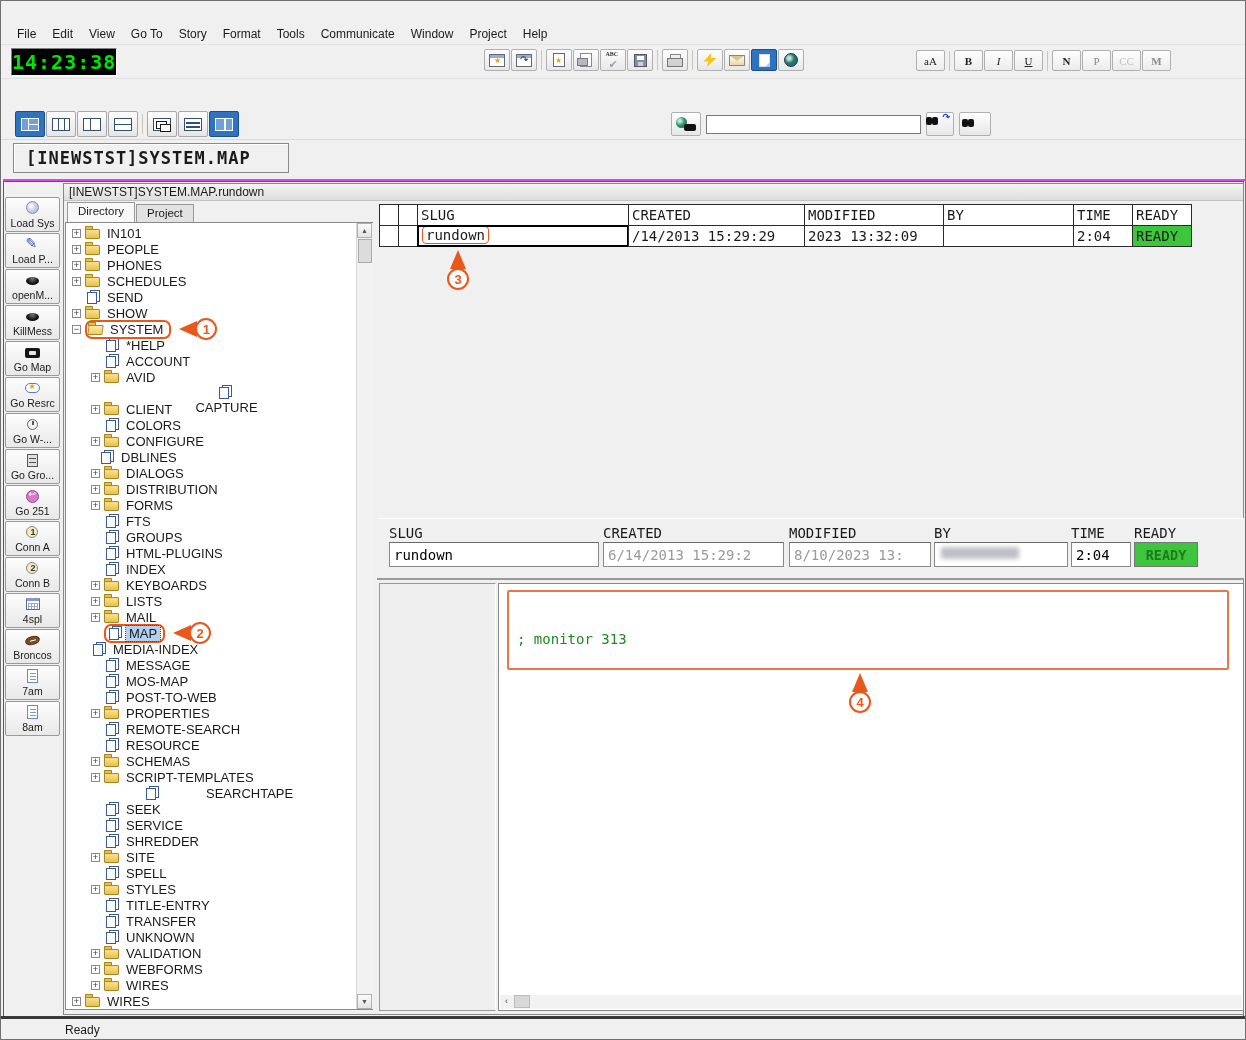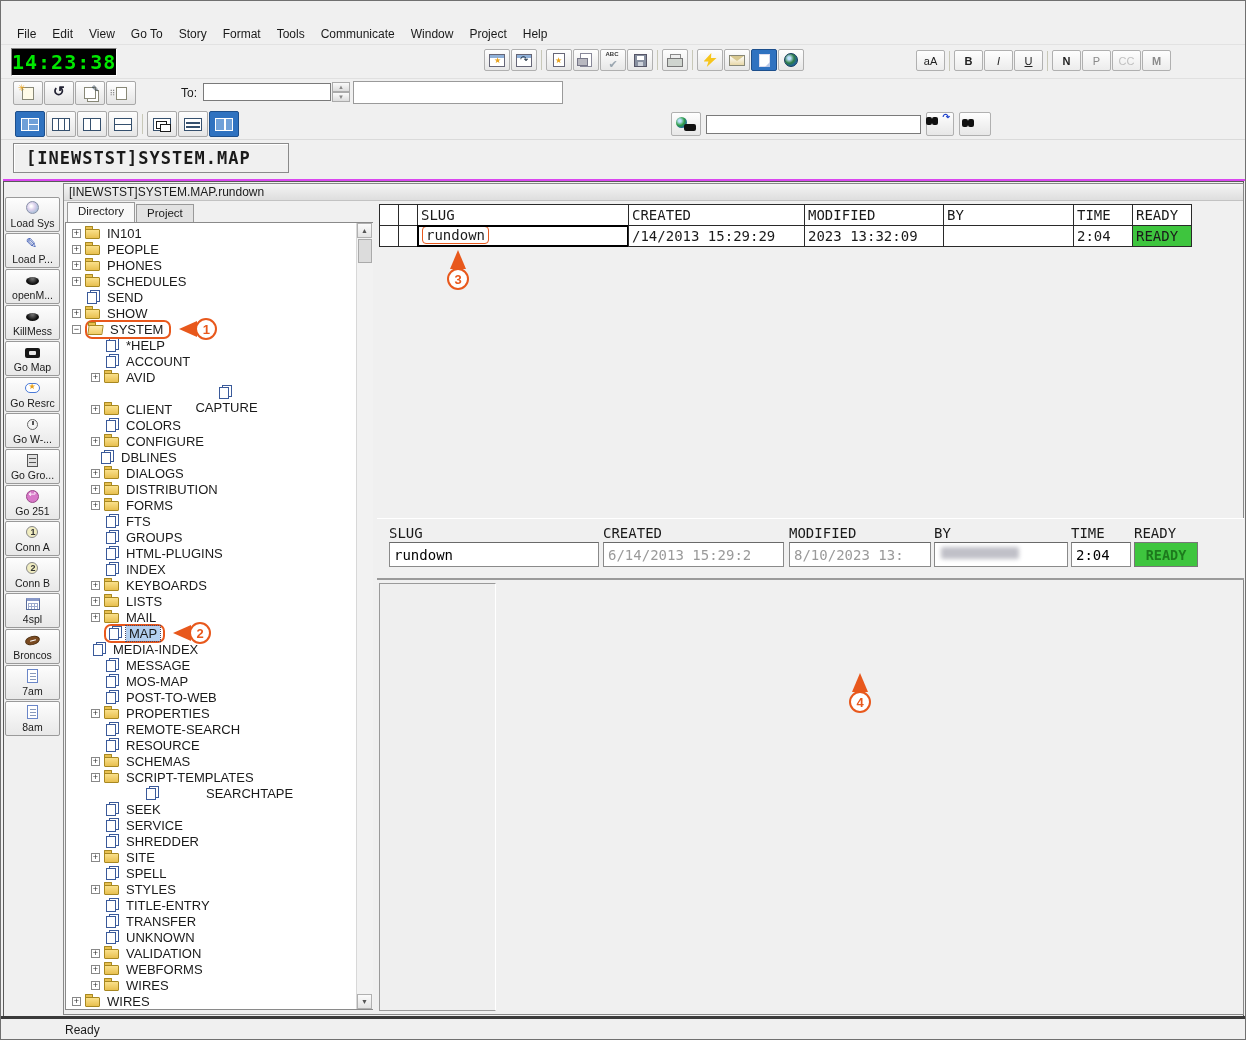--- a/index.html
+++ b/index.html
@@ -12,21 +12,21 @@
   #titlebar{position:absolute;left:0;top:0;width:100%;height:22px;background:#ffffff;display:flex;align-items:center;padding-left:7px;box-sizing:border-box;}
   .appicon{width:14px;height:14px;border-radius:50%;background:radial-gradient(circle at 35% 35%,#cfc0e8 10%,#6a3fa0 55%,#3a1d66);border:1px solid #2a1150;margin-right:6px;flex:none;}
   #menubar{position:absolute;left:0;top:22px;width:100%;height:22px;background:#f0f0f0;display:flex;align-items:center;padding-left:8px;box-sizing:border-box;border-bottom:1px solid #e2e2e2;}
   .mitem{padding:2px 8px;white-space:nowrap;}
 
   
   #toolbar1{position:absolute;left:0;top:44px;width:100%;height:33px;border-bottom:1px solid #e0e0e0;}
   #clock{position:absolute;left:10px;top:3px;width:104px;height:26px;background:#000;color:#00e800;
          font-size:20px;font-weight:bold;text-align:center;line-height:26px;letter-spacing:1px;
          border:1px solid;border-color:#808080 #ffffff #ffffff #808080;}
-  .icgroup{position:absolute;display:flex;align-items:center;gap:1px;}
+  .icgroup{position:absolute;display:flex;align-items:center;gap:1px;font-family:Liberation Serif, serif;}
   #tb1-icons{left:483px;top:4px;}
   #tb1-fmt{left:915px;top:5px;}
   .tbtn{width:26px;height:22px;background:linear-gradient(#fefefe,#e7e7e7);border:1px solid #b0b0b0;border-radius:2px;display:flex;align-items:center;justify-content:center;box-sizing:border-box;}
   .tbtn.on{background:#2f72c0;border-color:#1d4f8c;}
   .fbtn{width:29px;height:21px;background:linear-gradient(#fefefe,#ececec);border:1px solid #b0b0b0;border-radius:2px;display:flex;align-items:center;justify-content:center;box-sizing:border-box;font-size:11px;color:#222;}
   .fbtn.bold{font-weight:bold;}
   .fbtn.italic{font-style:italic;}
   .fbtn.underline{text-decoration:underline;}
   .fbtn.muted{color:#8a8a8a;}
   .fbtn.light{color:#c0c0c0;}
@@ -272,43 +272,20 @@
         <div class="fbtn italic">I</div>
         <div class="fbtn underline">U</div>
         <span class="vsep"></span>
         <div class="fbtn bold">N</div>
         <div class="fbtn muted">P</div>
         <div class="fbtn light">CC</div>
         <div class="fbtn bold muted">M</div>
       </div>
   </div>
 
-  <div id="toolbar2">
-    <div id="tb2-icons" class="icgroup">
-        <div class="tbtn2">
-          <span class="tic new-note-icon"></span>
-        </div>
-        <div class="tbtn2">
-          <span class="tic undo-icon"></span>
-        </div>
-        <div class="tbtn2">
-          <span class="tic copy-notes-icon"></span>
-        </div>
-        <div class="tbtn2">
-          <span class="tic paste-note-icon"></span>
-        </div>
-      </div>
-    <span id="to-label">To:</span>
-    <input id="to-input" value="" style="">
-    <div id="to-spinner">
-      <div class="sp">▲</div>
-      <div class="sp">▼</div>
-    </div>
-    <div id="dest-input"></div>
-  </div>
 
   <div id="toolbar3">
     <div id="tb3-layout" class="icgroup">
         <div class="lbtn on">
           <span class="lg layout-quad-icon">
             <i style="position: absolute; left: 40%; top: 0px; bottom: 0px; width: 1px;"></i>
             <i style="position: absolute; left: 40%; right: 0px; top: 50%; height: 1px;"></i>
           </span>
         </div>
         <div class="lbtn">
@@ -741,20 +718,32 @@
   <div class="fgroup" id="fg-time">
     <span class="flabel">TIME</span>
     <input class="finput" value="2:04" style="">
   </div>
   <div class="fgroup" id="fg-ready">
     <span class="flabel">READY</span>
     <div id="ready-btn" class="mono">READY</div>
   </div>
 
   <div id="mini-panel"></div>
+  <div id="editor">
+    <div id="monitor-box">
+      <div class="edline green">; monitor 313</div>
+      
+      
+      
+    </div>
+    <div id="hscroll">
+      <div id="harrow">‹</div>
+      <div id="hthumb"></div>
+    </div>
+  </div>
 
   <div id="callout3" class="vcallout">
     <div class="tri-u"></div>
     <div class="ccirc">3</div>
   </div>
   <div id="callout4" class="vcallout">
     <div class="tri-u"></div>
     <div class="ccirc">4</div>
   </div>
 

